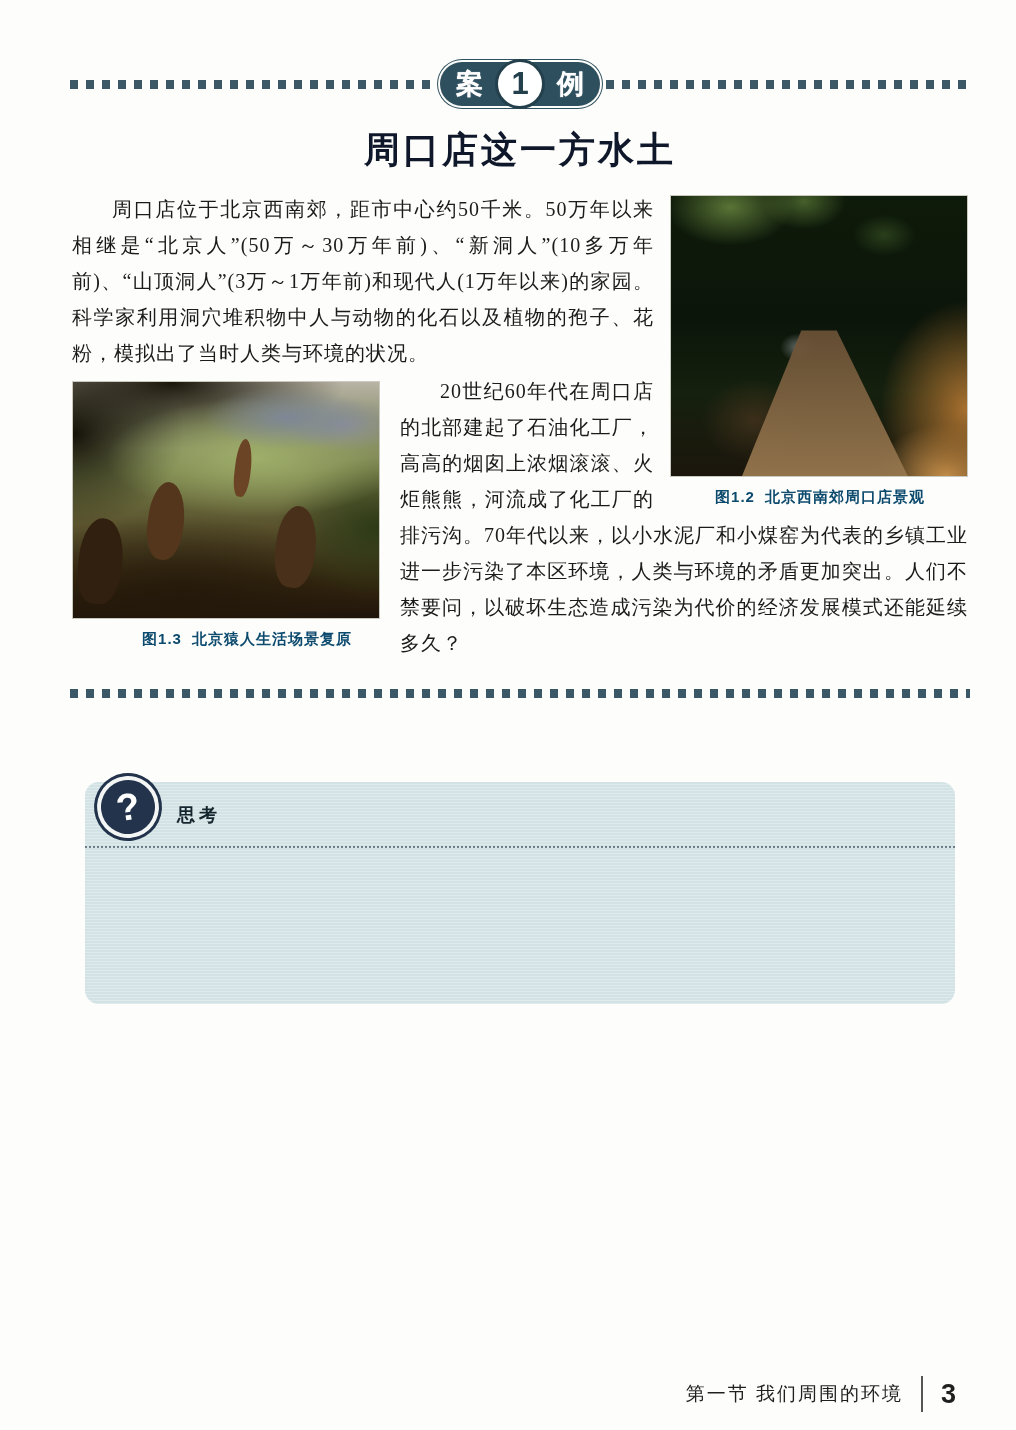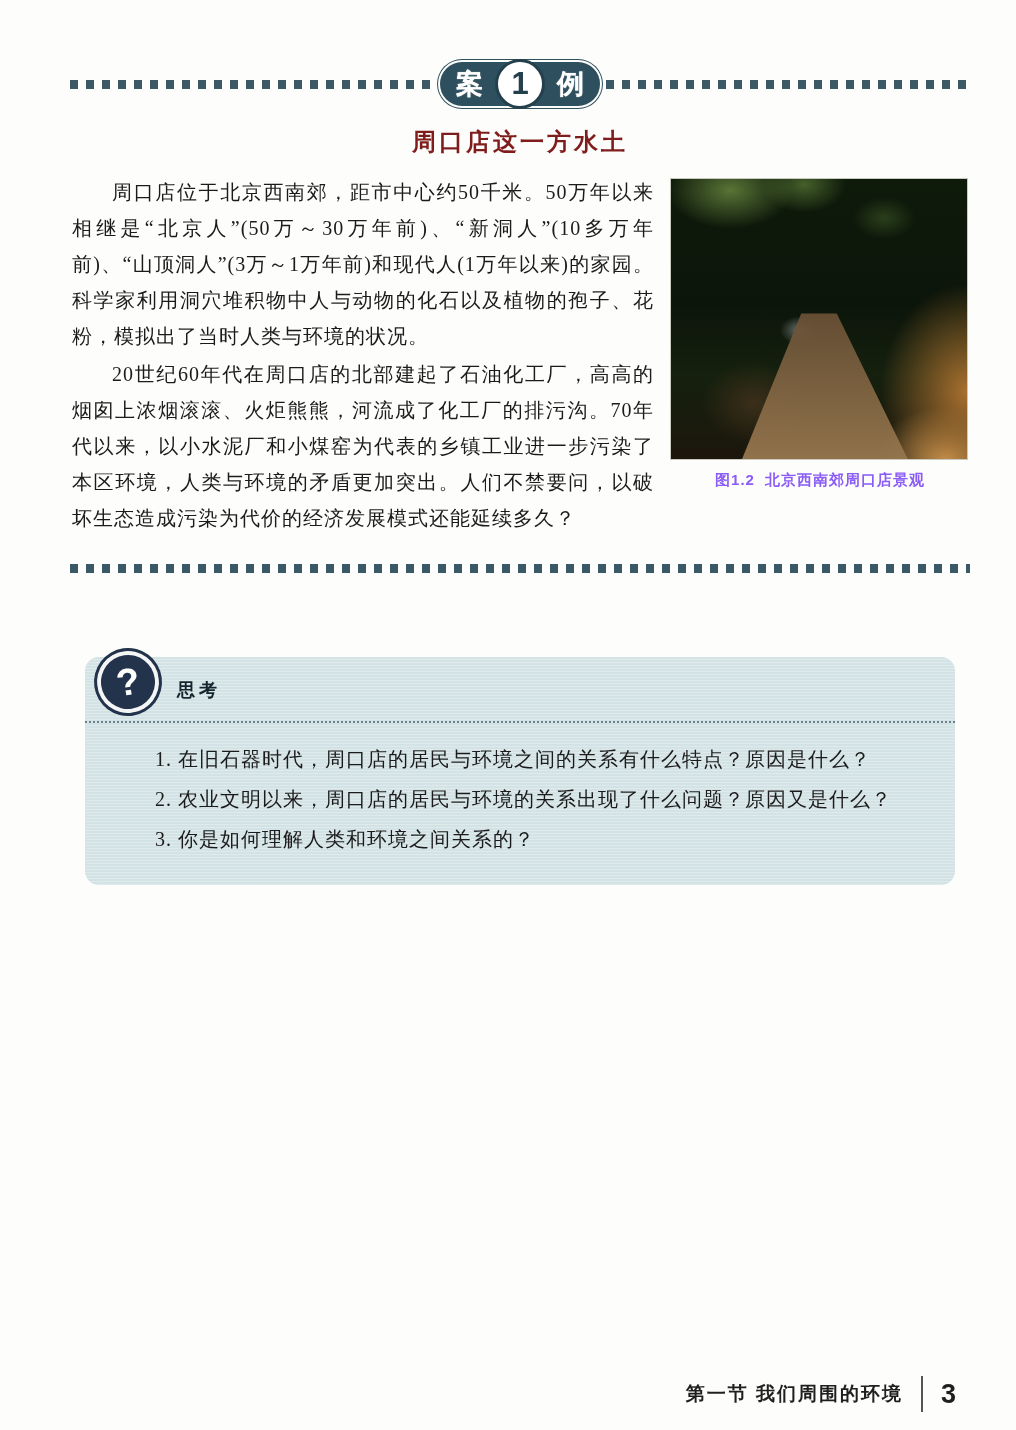--- a/index.html
+++ b/index.html
@@ -43,22 +43,22 @@
     width:50px; height:50px; border-radius:50%;
     background:#ffffff; border:3px solid #24404d;
     display:flex; align-items:center; justify-content:center;
     color:#24404d; font-weight:bold; font-size:31px;
     font-family:"Liberation Sans","DejaVu Sans",sans-serif;
     margin:-6px 0;
   }
 
   
   .case-title {
-    text-align:center; font-size:24px; font-weight:bold;
-    letter-spacing:3px; margin:20px 0 16px 0; color:#7f1d1d;
+    text-align:center; font-size:36px; font-weight:bold;
+    letter-spacing:3px; margin:20px 0 16px 0; color:#0f172a;
   }
 
   
   .article { font-size:20px; line-height:36px; text-align:justify; letter-spacing:1px; }
   .article p { text-indent:2em; margin:2px; }
 
   
   .fig { display:block; }
   .fig-right { float:right; width:300px; margin:4px 0 8px 16px; }
   .fig-left  { float:left;  width:310px; margin:8px 18px 10px 0; }
@@ -100,21 +100,21 @@
   .photo-cave::after {
     content:""; position:absolute; left:53%; top:24%;
     width:16px; height:58px; border-radius:45% 55% 40% 40%;
     background:#6b4426; transform:rotate(7deg);
     box-shadow:-70px 62px 0 10px #54361d, 62px 72px 0 12px #49301a, -130px 110px 0 14px #31200f;
   }
 
   .fig-caption {
     display:block; text-align:center; margin-top:10px;
     font-family:"Liberation Sans","DejaVu Sans",sans-serif;
-    font-size:15px; font-weight:bold; color:#8b5cf6; letter-spacing:1px;
+    font-size:15px; font-weight:bold; color:#0c4a6e; letter-spacing:1px;
     line-height:20px;
   }
   .fig-caption .cap-label { margin-right:10px; }
 
   .mid-rule { margin:26px 0 0 0; }
 
   
   .think-box {
     position:relative;
     margin:84px 15px 0 15px;
@@ -144,21 +144,21 @@
   }
   .think-questions { padding:16px 30px 0 30px; font-size:20px; line-height:40px; letter-spacing:1px; }
   .think-questions p { text-indent:2em; text-align:justify; margin:0; }
 
   
   .footer {
     position:absolute; right:60px; bottom:18px;
     display:flex; align-items:center; gap:18px;
     font-family:"Liberation Sans","DejaVu Sans",sans-serif;
   }
-  .footer-section { font-size:19px; font-weight:bold; color:#1f1f1f; letter-spacing:2px; }
+  .footer-section { font-size:19px; font-weight:normal; color:#1f1f1f; letter-spacing:2px; }
   .footer-sep { width:2px; height:36px; background:#555; }
   .footer-page { font-size:27px; font-weight:bold; color:#1f1f1f; }
 
   .clearfix::after { content:""; display:block; clear:both; }
 </style>
 </head>
 <body>
 
 <div class="page">
   <div class="content">
@@ -179,38 +179,36 @@
 
       <span class="fig fig-right">
         <span class="fig-art photo-road"></span>
         <span class="fig-caption">
           <span class="cap-label">图1.2</span><span>北京西南郊周口店景观</span>
         </span>
       </span>
 
       <p><span>周口店位于北京西南郊，距市中心约50千米。50万年以来相继是“北京人”(50万～30万年前)、“新洞人”(10多万年前)、“山顶洞人”(3万～1万年前)和现代人(1万年以来)的家园。科学家利用洞穴堆积物中人与动物的化石以及植物的孢子、花粉，模拟出了当时人类与环境的状况。</span></p>
 
-      <p></p>
+      <p><span class="fig fig-left">
+            <span class="fig-art photo-cave"></span>
+            <span class="fig-caption"><span class="cap-label">图1.3</span><span>北京猿人生活场景复原</span></span>
+          </span></p>
 
 
       <p><span>20世纪60年代在周口店的北部建起了石油化工厂，高高的烟囱上浓烟滚滚、火炬熊熊，河流成了化工厂的排污沟。70年代以来，以小水泥厂和小煤窑为代表的乡镇工业进一步污染了本区环境，人类与环境的矛盾更加突出。人们不禁要问，以破坏生态造成污染为代价的经济发展模式还能延续多久？</span></p>
 
     </div>
 
     <div class="dash-rule mid-rule"></div>
 
     <div class="think-box">
       <div class="think-header">
         <span class="q-icon">?</span>
         <span class="think-heading">思考</span>
-      </div>
-      <div class="think-questions">
-        <p>1. 在旧石器时代，周口店的居民与环境之间的关系有什么特点？原因是什么？</p>
-        <p>2. 农业文明以来，周口店的居民与环境的关系出现了什么问题？原因又是什么？</p>
-        <p>3. 你是如何理解人类和环境之间关系的？</p>
       </div>
     </div>
 
   </div>
 
   <div class="footer">
     <span class="footer-section">
       <span>第一节</span>
       <span>我们周围的环境</span>
     </span>

